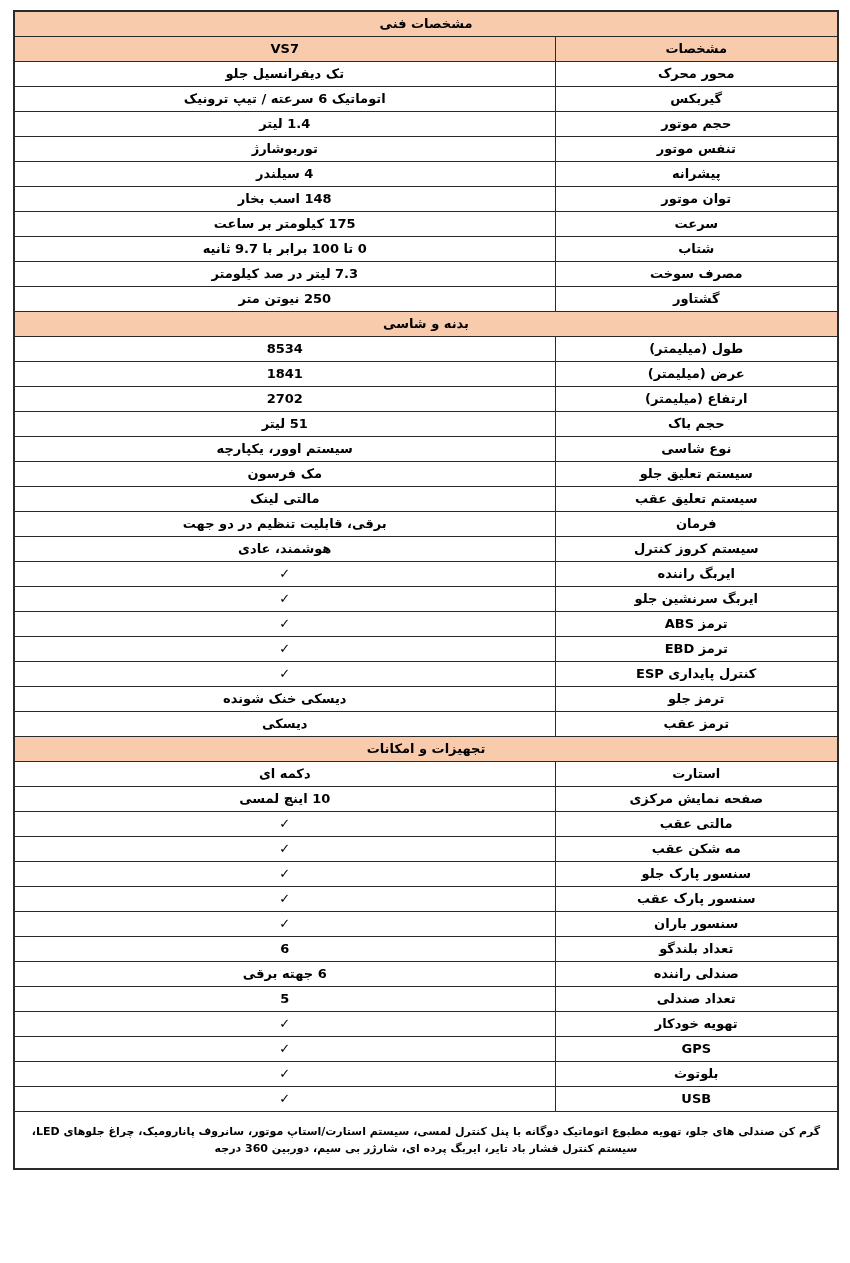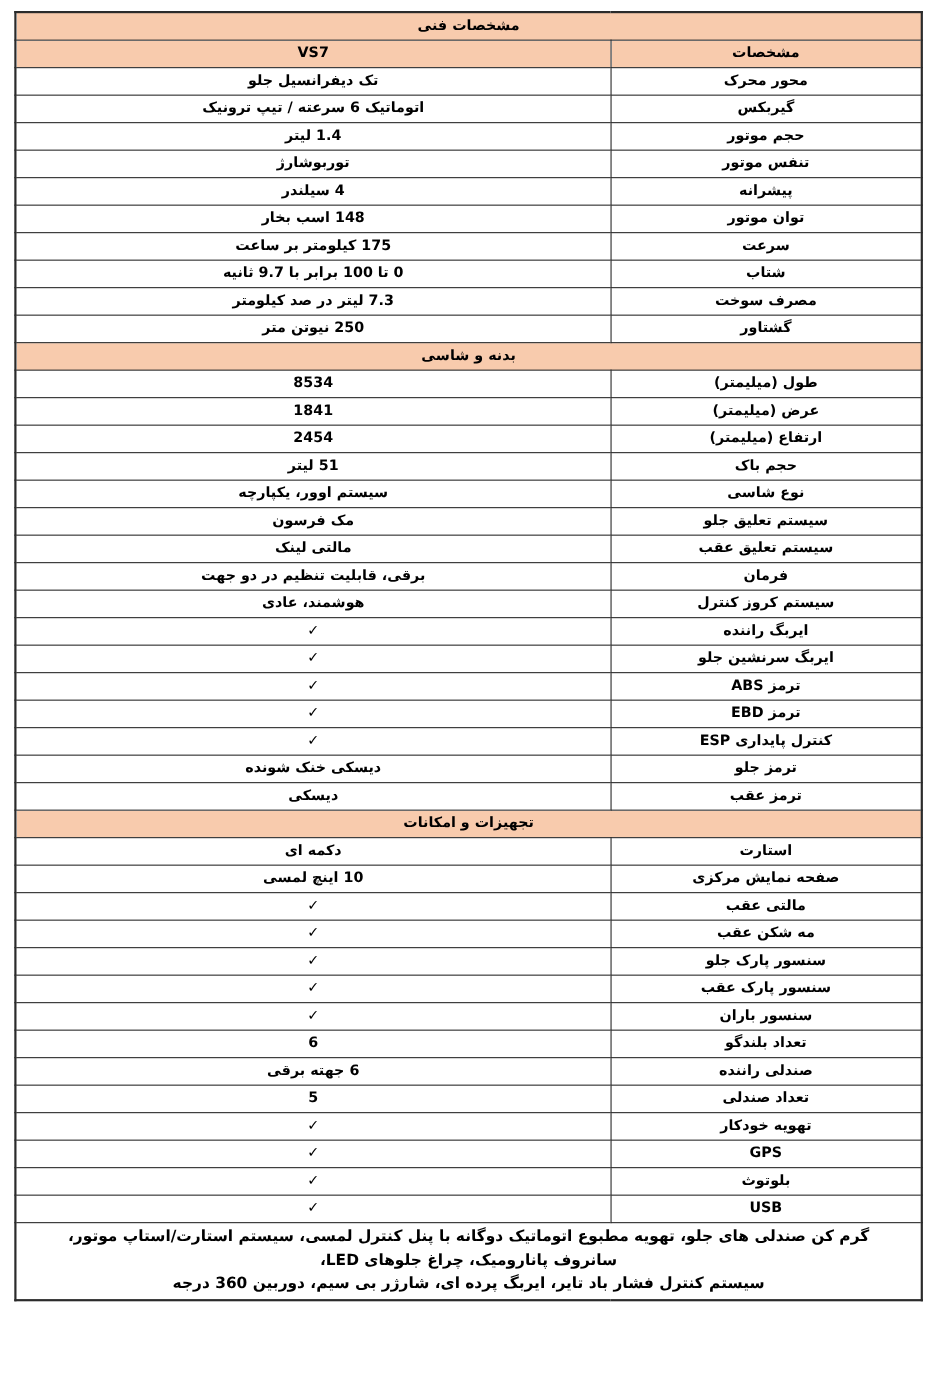--- a/index.html
+++ b/index.html
@@ -41,23 +41,23 @@
     color: var(--text-color, #000);
     background: var(--row-bg, #fff);
     overflow: hidden;
   }
   tr.section-hdr td,
   tr.col-hdr td {
     background: var(--header-bg, #F8CBAD);
   }
   tr.footer-text td {
     height: 52px;
-    font-size: 14px;
+    font-size: 11px;
     line-height: 1.55;
-    padding: 2px 22px;
+    padding: 2px 6px;
   }
   .check { font-size: 13px; }
 </style>
 </head>
 <body>
 
 <div class="page">
   <table class="spec-table">
     <colgroup>
       <col class="col-label">
@@ -117,21 +117,21 @@
         <tr class="spec-row">
           <td>طول (میلیمتر)</td>
           <td>8534</td>
         </tr>
         <tr class="spec-row">
           <td>عرض (میلیمتر)</td>
           <td>1841</td>
         </tr>
         <tr class="spec-row">
           <td>ارتفاع (میلیمتر)</td>
-          <td>2454</td>
+          <td>2702</td>
         </tr>
         <tr class="spec-row">
           <td>حجم باک</td>
           <td>51 لیتر</td>
         </tr>
         <tr class="spec-row">
           <td>نوع شاسی</td>
           <td>سیستم اوور، یکپارچه</td>
         </tr>
         <tr class="spec-row">

